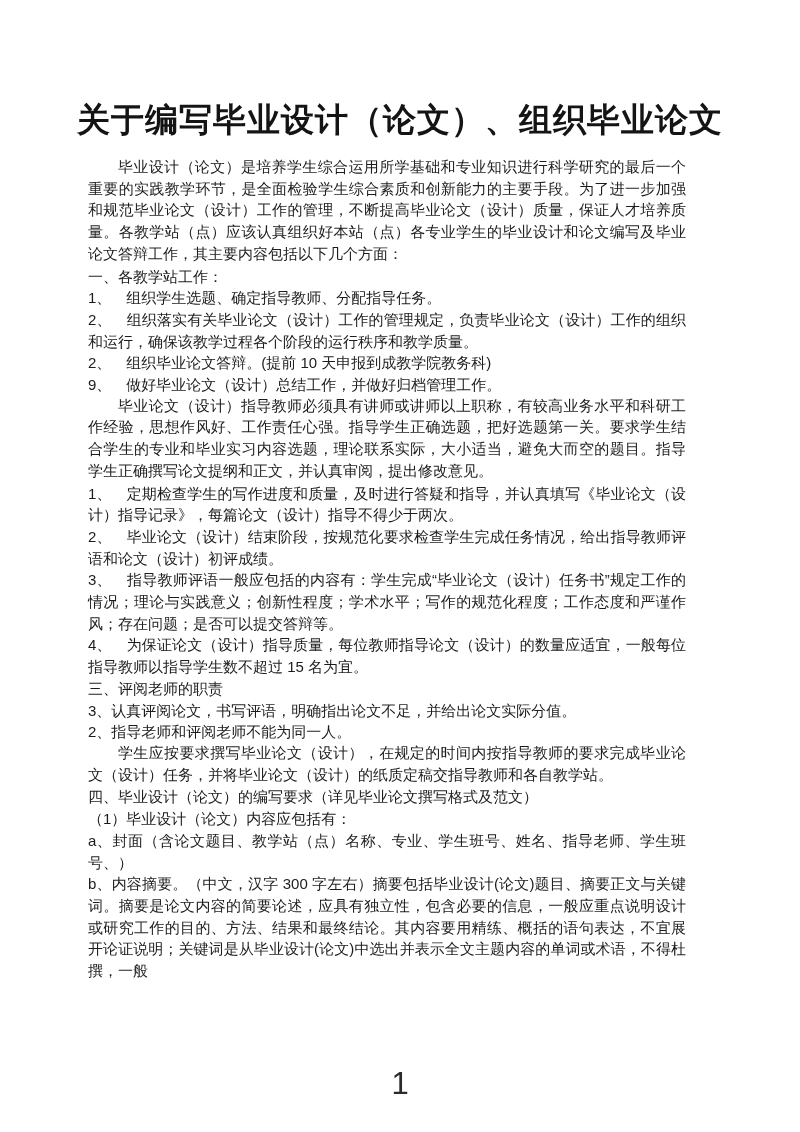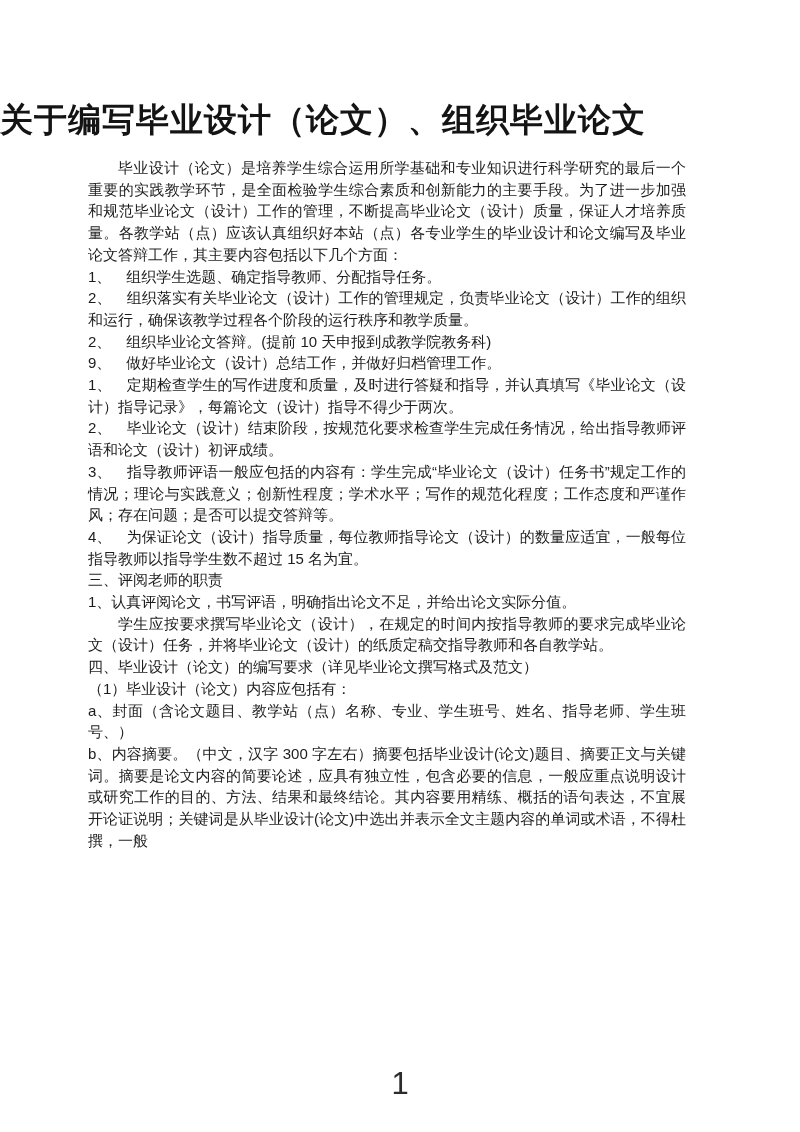--- a/index.html
+++ b/index.html
@@ -12,20 +12,21 @@
     width: 800px;
     height: 1132px;
     background: #ffffff;
     font-family: "Liberation Sans", "DejaVu Sans", sans-serif;
     overflow: hidden;
     box-sizing: border-box;
   }
   .doc-title {
     margin: 0;
     padding-top: 96px;
+    text-align: center;
     font-size: 33px;
     line-height: 48px;
     font-weight: 700;
     color: #141414;
     letter-spacing: 1px;
   }
   .title-line {
     display: block;
     white-space: nowrap;
   }
@@ -37,20 +38,21 @@
     line-height: 21.7px;
     color: #1c1c1c;
     text-align: justify;
   }
   .para {
     margin: 0;
     text-align: justify;
   }
   .para.indent {
     text-indent: 2em;
+    font-family: Liberation Serif, serif;
   }
   .page-footer {
     position: absolute;
     left: 0;
     right: 0;
     top: 1066px;
     text-align: center;
   }
   .page-number {
     font-size: 31px;
@@ -63,30 +65,33 @@
 <body>
 
 <div class="page">
 
   <h1 class="doc-title">
     <span class="title-line">关于编写毕业设计（论文）、组织毕业论文</span>
   </h1>
 
   <div class="doc-body" id="doc-body">
       <div class="para indent">毕业设计（论文）是培养学生综合运用所学基础和专业知识进行科学研究的最后一个重要的实践教学环节，是全面检验学生综合素质和创新能力的主要手段。为了进一步加强和规范毕业论文（设计）工作的管理，不断提高毕业论文（设计）质量，保证人才培养质量。各教学站（点）应该认真组织好本站（点）各专业学生的毕业设计和论文编写及毕业论文答辩工作，其主要内容包括以下几个方面：</div>
+      <div class="para">一、各教学站工作：</div>
       <div class="para">1、　组织学生选题、确定指导教师、分配指导任务。</div>
       <div class="para">2、　组织落实有关毕业论文（设计）工作的管理规定，负责毕业论文（设计）工作的组织和运行，确保该教学过程各个阶段的运行秩序和教学质量。</div>
       <div class="para">2、　组织毕业论文答辩。(提前 10 天申报到成教学院教务科)</div>
       <div class="para">9、　做好毕业论文（设计）总结工作，并做好归档管理工作。</div>
+      <div class="para indent">毕业论文（设计）指导教师必须具有讲师或讲师以上职称，有较高业务水平和科研工作经验，思想作风好、工作责任心强。指导学生正确选题，把好选题第一关。要求学生结合学生的专业和毕业实习内容选题，理论联系实际，大小适当，避免大而空的题目。指导学生正确撰写论文提纲和正文，并认真审阅，提出修改意见。</div>
       <div class="para">1、　定期检查学生的写作进度和质量，及时进行答疑和指导，并认真填写《毕业论文（设计）指导记录》，每篇论文（设计）指导不得少于两次。</div>
       <div class="para">2、　毕业论文（设计）结束阶段，按规范化要求检查学生完成任务情况，给出指导教师评语和论文（设计）初评成绩。</div>
       <div class="para">3、　指导教师评语一般应包括的内容有：学生完成“毕业论文（设计）任务书”规定工作的情况；理论与实践意义；创新性程度；学术水平；写作的规范化程度；工作态度和严谨作风；存在问题；是否可以提交答辩等。</div>
       <div class="para">4、　为保证论文（设计）指导质量，每位教师指导论文（设计）的数量应适宜，一般每位指导教师以指导学生数不超过 15 名为宜。</div>
       <div class="para">三、评阅老师的职责</div>
-      <div class="para">1、认真评阅论文，书写评语，明确指出论文不足，并给出论文实际分值。</div>
+      <div class="para">3、认真评阅论文，书写评语，明确指出论文不足，并给出论文实际分值。</div>
+      <div class="para">2、指导老师和评阅老师不能为同一人。</div>
       <div class="para indent">学生应按要求撰写毕业论文（设计），在规定的时间内按指导教师的要求完成毕业论文（设计）任务，并将毕业论文（设计）的纸质定稿交指导教师和各自教学站。</div>
       <div class="para">四、毕业设计（论文）的编写要求（详见毕业论文撰写格式及范文）</div>
       <div class="para">（1）毕业设计（论文）内容应包括有：</div>
       <div class="para">a、封面（含论文题目、教学站（点）名称、专业、学生班号、姓名、指导老师、学生班号、）</div>
       <div class="para">b、内容摘要。（中文，汉字 300 字左右）摘要包括毕业设计(论文)题目、摘要正文与关键词。摘要是论文内容的简要论述，应具有独立性，包含必要的信息，一般应重点说明设计或研究工作的目的、方法、结果和最终结论。其内容要用精练、概括的语句表达，不宜展开论证说明；关键词是从毕业设计(论文)中选出并表示全文主题内容的单词或术语，不得杜撰，一般</div>
     </div>
 
   <div class="page-footer">
     <span class="page-number">1</span>
   </div>

